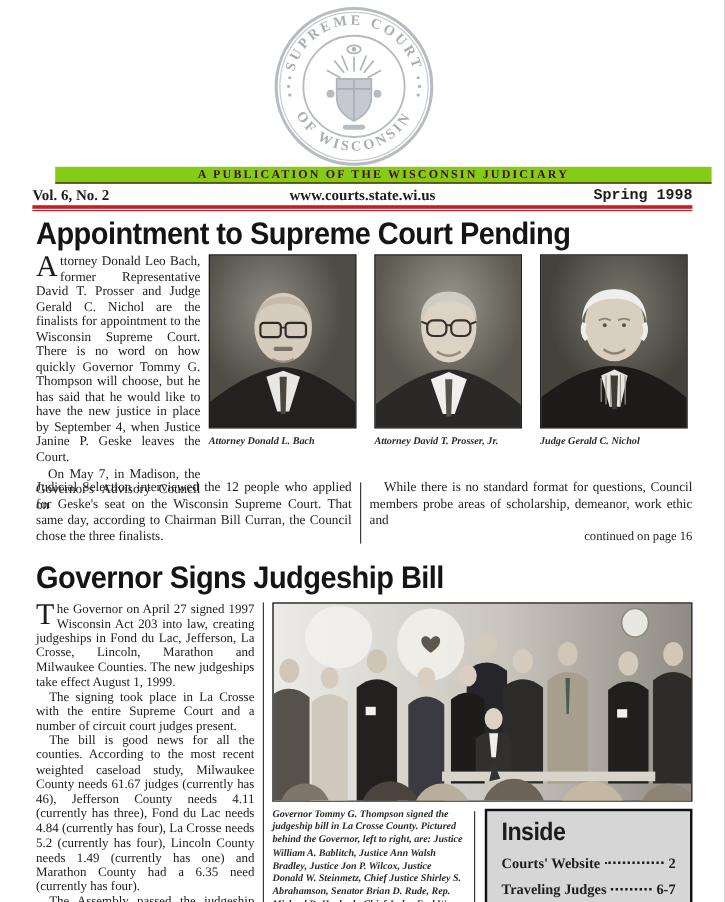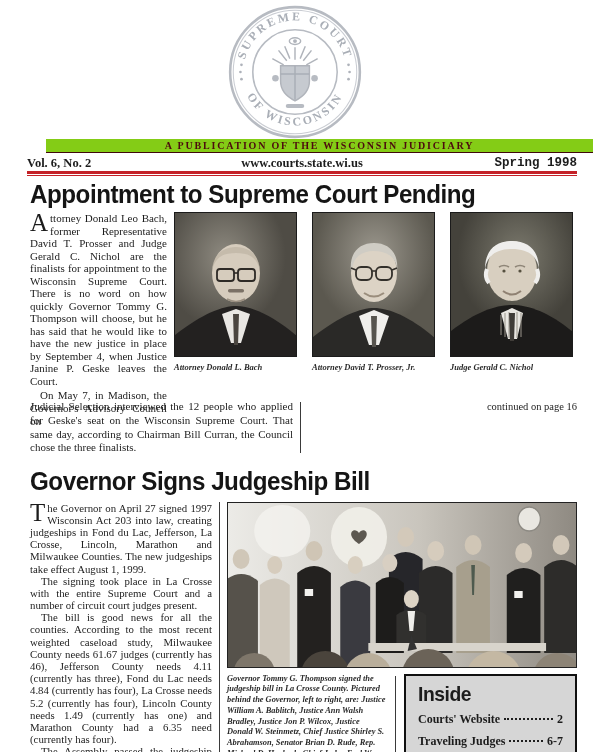--- a/index.html
+++ b/index.html
@@ -226,20 +226,21 @@
               </svg>
             </div>
             <figcaption class="pcap">Judge Gerald C. Nichol</figcaption>
           </figure>
         </div>
       </div>
       <div class="sectionB">
         <div class="b-left">Judicial Selection interviewed the 12 people who applied for Geske's seat on the Wisconsin Supreme Court. That same day, according to Chairman Bill Curran, the Council chose the three finalists.</div>
         <div class="vdiv"></div>
         <div class="b-right">
+          <p>While there is no standard format for questions, Council members probe areas of scholarship, demeanor, work ethic and</p>
           <div class="continued">continued on page 16</div>
         </div>
       </div>
     </div>
 
     <div class="art2">
       <div class="headline">Governor Signs Judgeship Bill</div>
       <div class="a2-row">
         <div class="a2-left">
           <p><span class="dropcap">T</span><span>he Governor on April 27 signed 1997 Wisconsin Act 203 into law, creating judgeships in Fond du Lac, Jefferson, La Crosse, Lincoln, Marathon and Milwaukee Counties. The new judgeships take effect August 1, 1999.</span></p>

